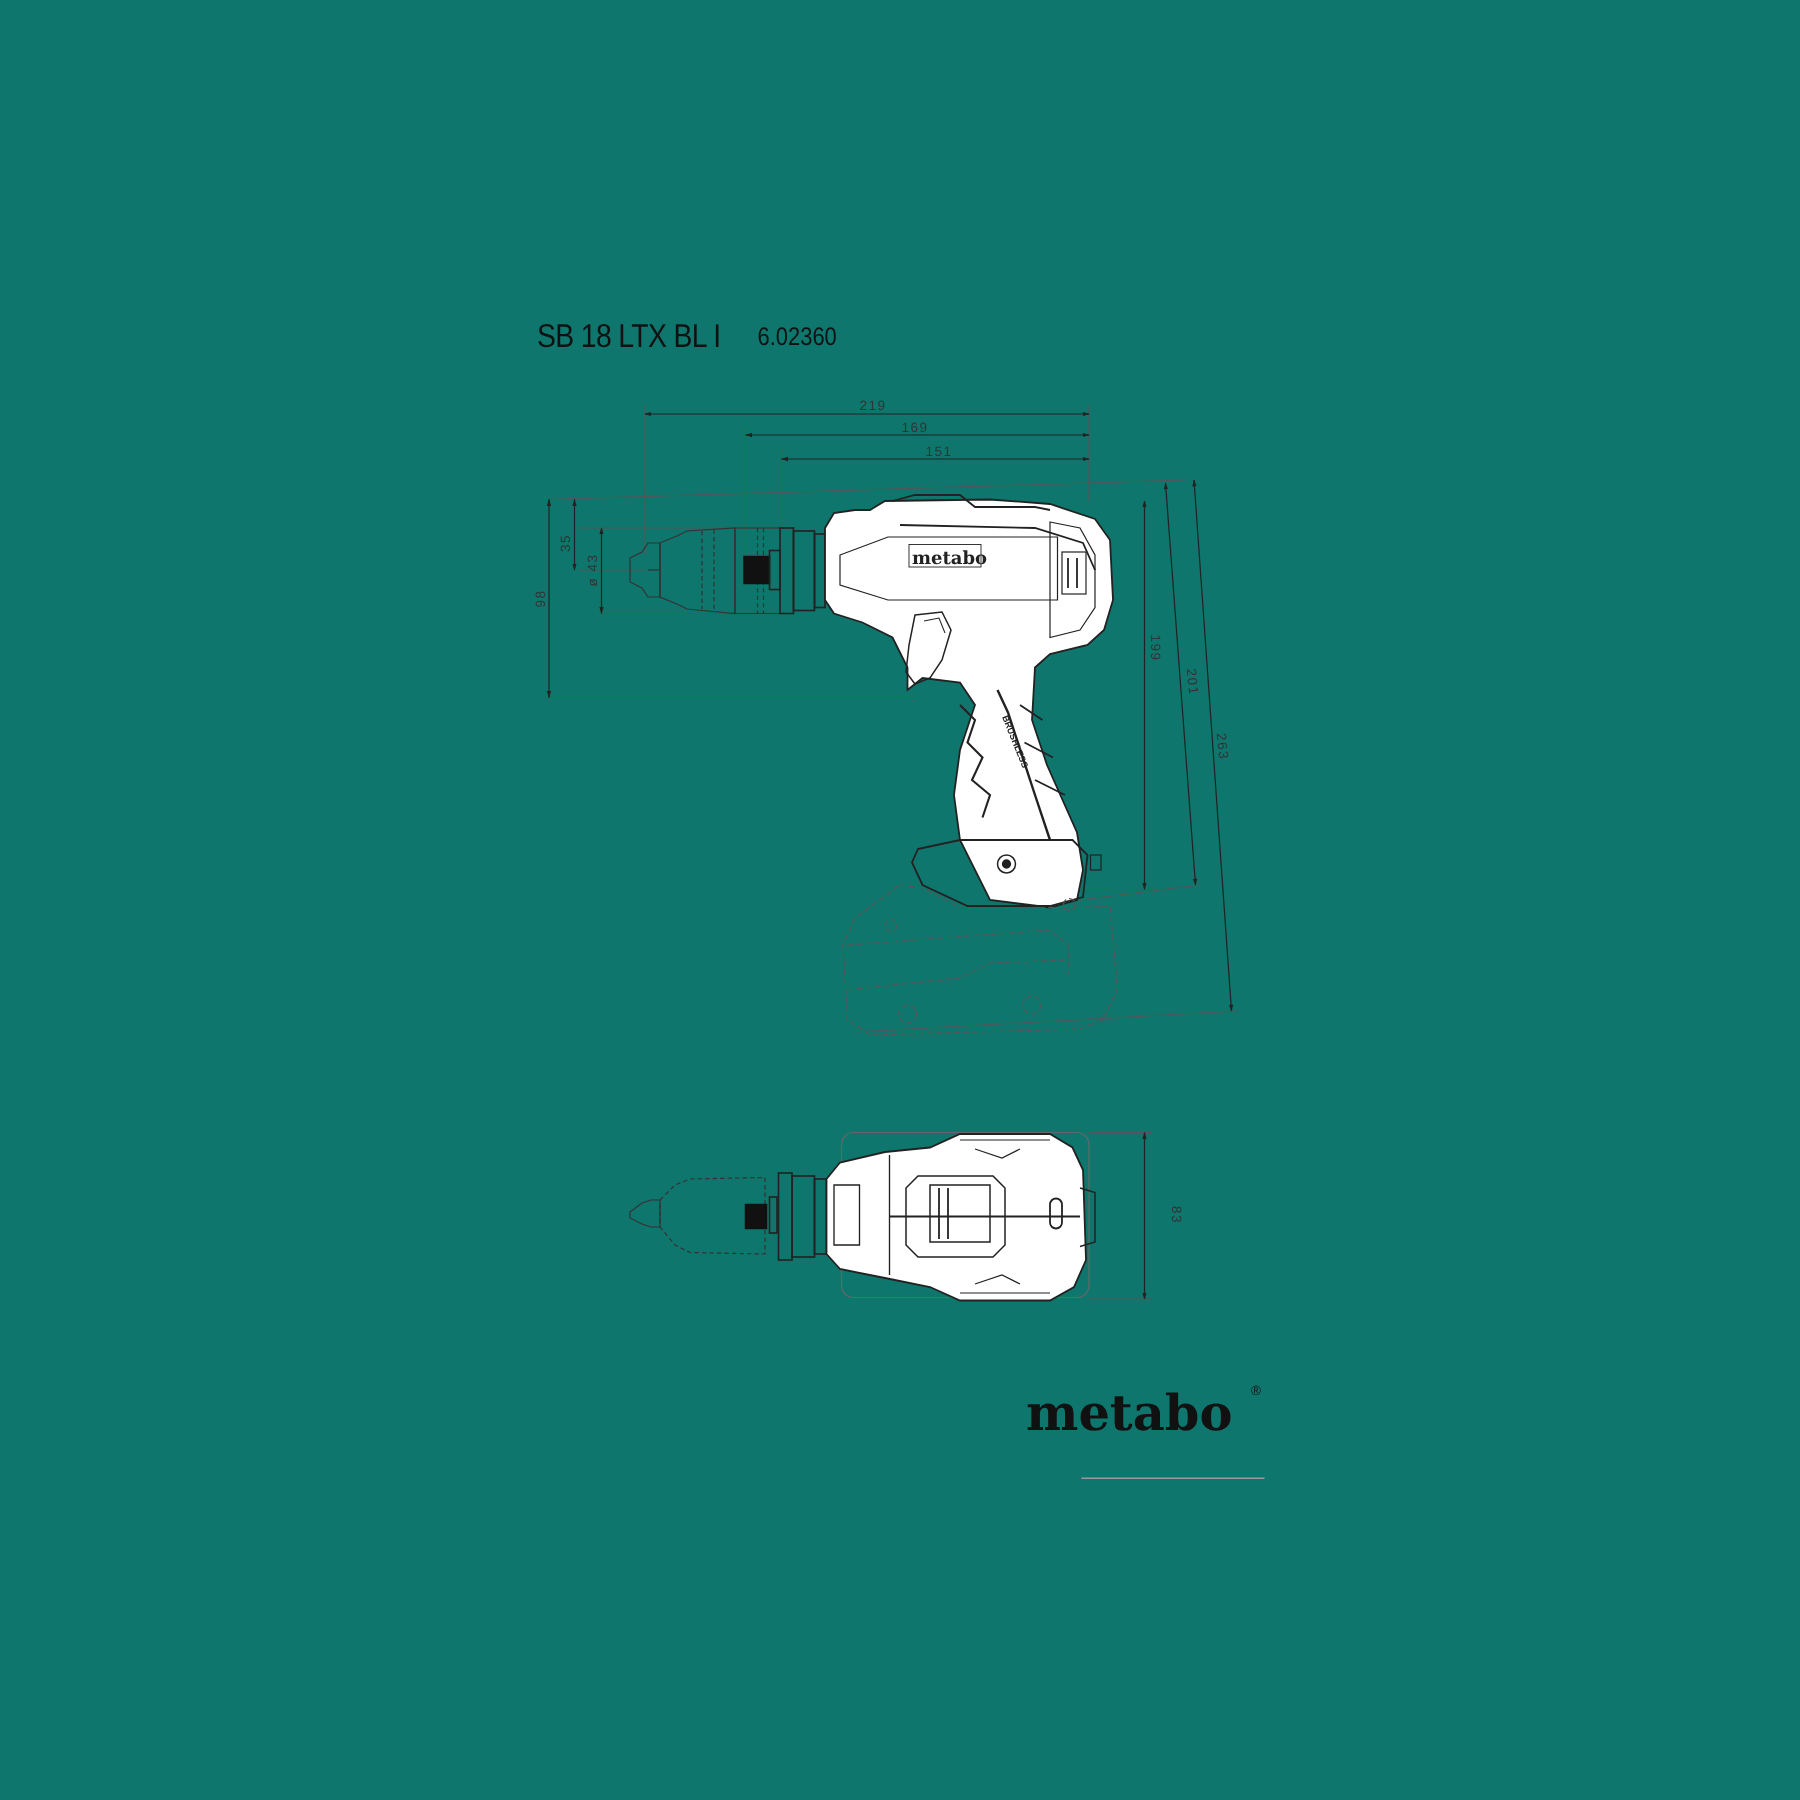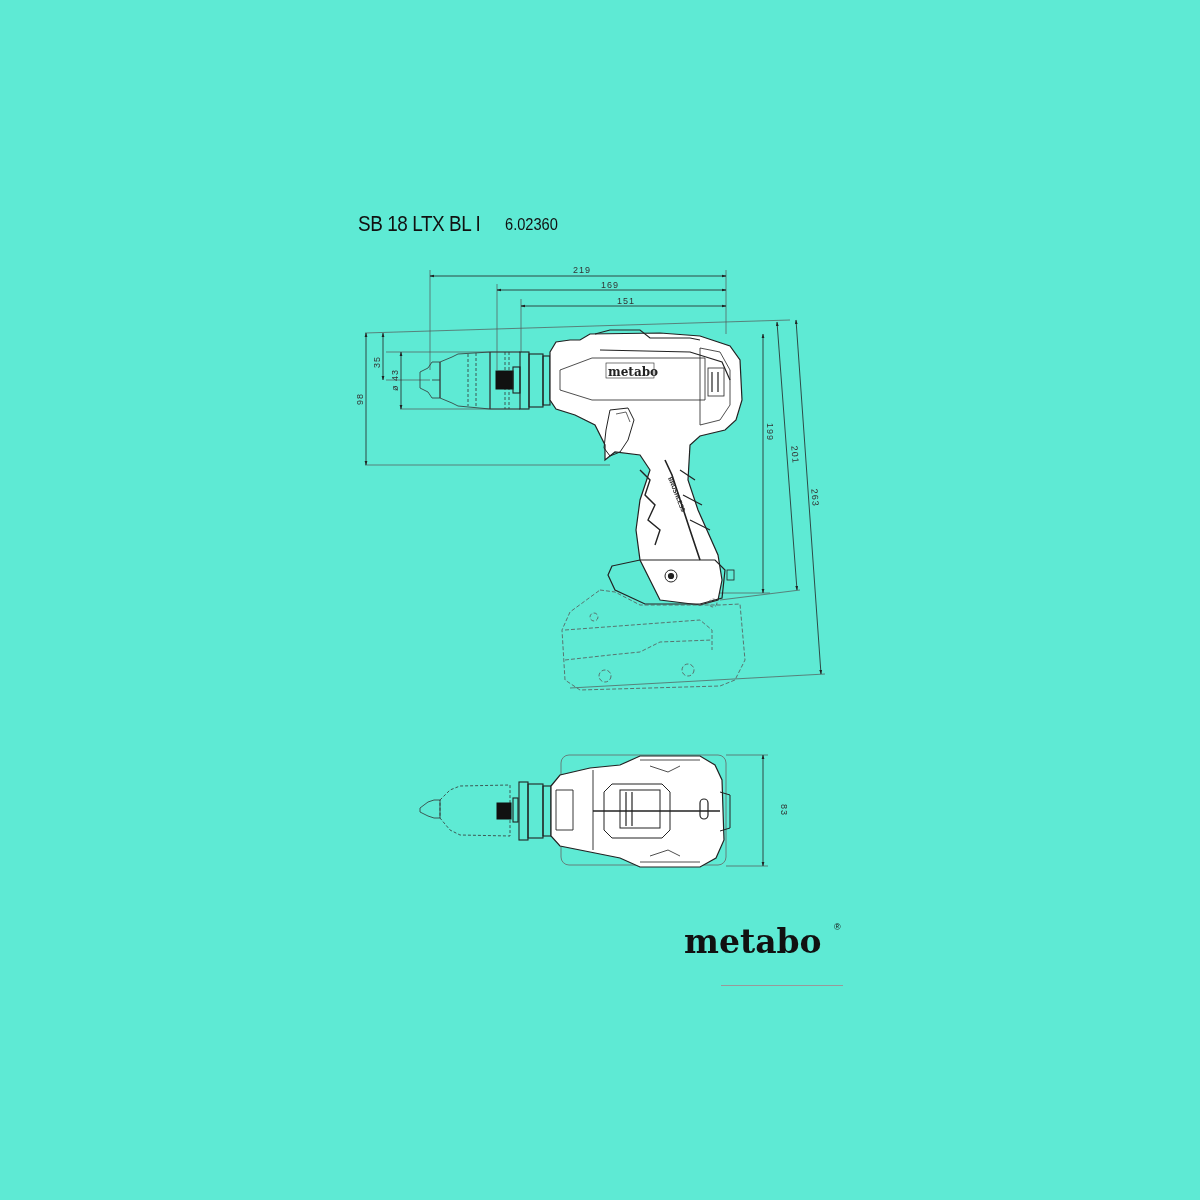--- a/index.html
+++ b/index.html
@@ -1,17 +1,17 @@
 <!DOCTYPE html>
 <html><head>
   <meta charset="utf-8">
   <style>
     html, body { margin: 0; padding: 0; background: #ffffff; }
     body { width: 1200px; height: 1200px; position: relative; overflow: hidden; font-family: "Liberation Sans", sans-serif; }
-    .sheet { position: absolute; left: 0; top: 0; width: 1200px; height: 1200px; background: #5eead4; }
+    .sheet { position: absolute; left: 0; top: 0; width: 1200px; height: 1200px; background: #0f766e; }
     .title { position: absolute; left: 358px; top: 211px; font-family: "Liberation Sans", sans-serif; font-size: 22px; color: #111; letter-spacing: -0.5px; transform: scaleX(0.86); transform-origin: left top; }
     .partno { position: absolute; left: 505px; top: 215px; font-family: "Liberation Sans", sans-serif; font-size: 17px; color: #111; transform: scaleX(0.86); transform-origin: left top; }
     svg { position: absolute; left: 0; top: 0; }
     .dim { font-family: "Liberation Sans", sans-serif; font-size: 9px; fill: #333; letter-spacing: 1px; }
     .brand { position: absolute; left: 684px; top: 922px; font-family: "DejaVu Serif", serif; font-weight: bold; font-size: 33px; color: #111; letter-spacing: 0px; }
     .reg { position: absolute; left: 834px; top: 922px; font-family: "Liberation Sans", sans-serif; font-size: 9px; color: #111; }
     .rule { position: absolute; left: 721px; top: 985px; width: 122px; height: 1px; background: #999; }
   </style>
 </head>
 <body>

